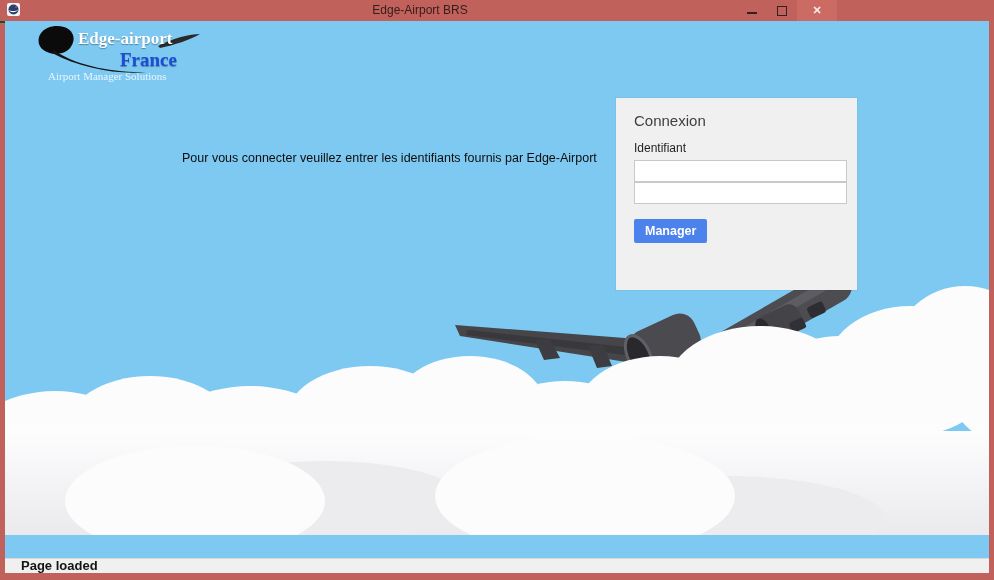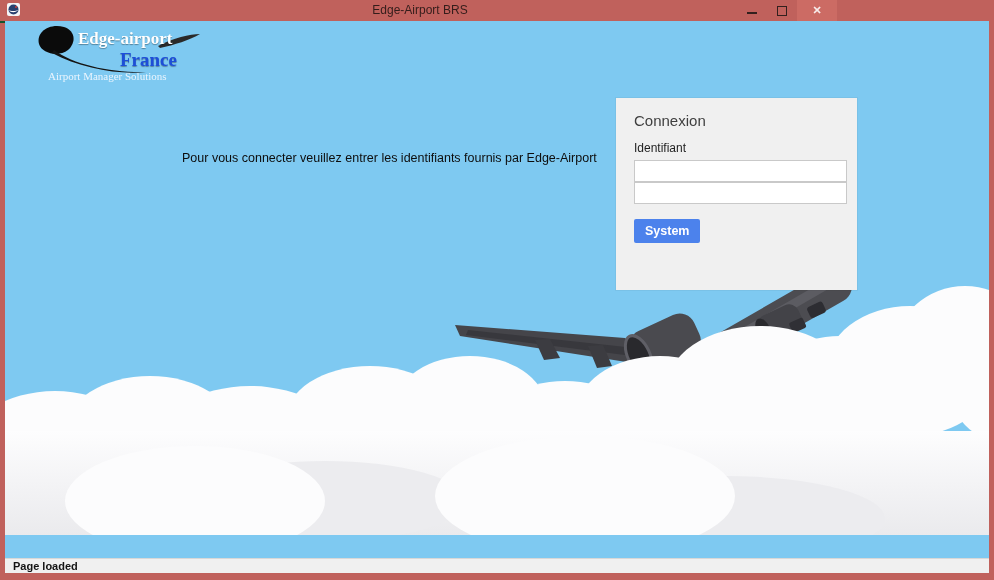--- a/index.html
+++ b/index.html
@@ -41,21 +41,21 @@
   .scene{position:absolute;left:0;top:240px;width:984px;height:274px;overflow:hidden;z-index:1;}
   .plane{position:absolute;left:435px;top:17px;width:430px;height:155px;}
   .puff{position:absolute;background:#fcfcfd;border-radius:50%;}
   .puff.shade{background:#ececef;}
   .cloud-base{position:absolute;left:-10px;top:170px;width:1004px;height:110px;background:linear-gradient(#fdfdfe,#e9e9ec);}
   
   .footer{position:absolute;left:0;top:514px;width:984px;height:23px;background:#fff;border-top:1px solid #e4e4e4;z-index:25;display:flex;align-items:center;}
   .footer-link{font-size:11px;color:#4a4a4a;margin-right:22px;text-decoration:none;cursor:pointer;}
   .footer-link.muted{color:#a9a9a9;margin-left:33px;cursor:default;}
   .statusbar{position:absolute;left:0;top:537px;width:984px;height:15px;background:#f0f0f0;border-top:1px solid #d8d8d8;z-index:25;}
-  .status-text{font-size:11px;font-weight:bold;color:#141414;line-height:14px;padding-left:8px;}
+  .status-text{font-size:13px;font-weight:bold;color:#141414;line-height:14px;padding-left:16px;}
 </style>
 </head>
 <body>
 
 <div class="titlebar">
   <svg class="app-icon" viewBox="0 0 13 13">
     <rect x="0" y="0" width="13" height="13" rx="2" fill="#f4f4f6"></rect>
     <circle cx="6.5" cy="6.5" r="5" fill="#28406f"></circle>
     <path d="M1.5 7 C4 8.5 9 8.5 11.5 6.5 C9 10 4 10 1.5 7 Z" fill="#ffffff"></path>
     <circle cx="9" cy="4" r="1.1" fill="#c43a3a"></circle>
@@ -133,21 +133,21 @@
     <div class="puff shade" style="left:560px;top:215px;width:320px;height:85px;"></div>
     <div class="puff" style="left:60px;top:185px;width:260px;height:110px;"></div>
     <div class="puff" style="left:430px;top:175px;width:300px;height:120px;"></div>
   </div>
 
   <div class="login-panel">
     <div class="login-title">Connexion</div>
     <div class="login-label">Identifiant</div>
     <input class="field" type="text" value="" style="">
     <input class="field" type="password" value="" style="">
-    <div><button class="submit-btn">System</button></div>
+    <div><button class="submit-btn">Manager</button></div>
   </div>
 
 
   <div class="statusbar">
     <div class="status-text">Page loaded</div>
   </div>
 
 </div>
 
 </body></html>

